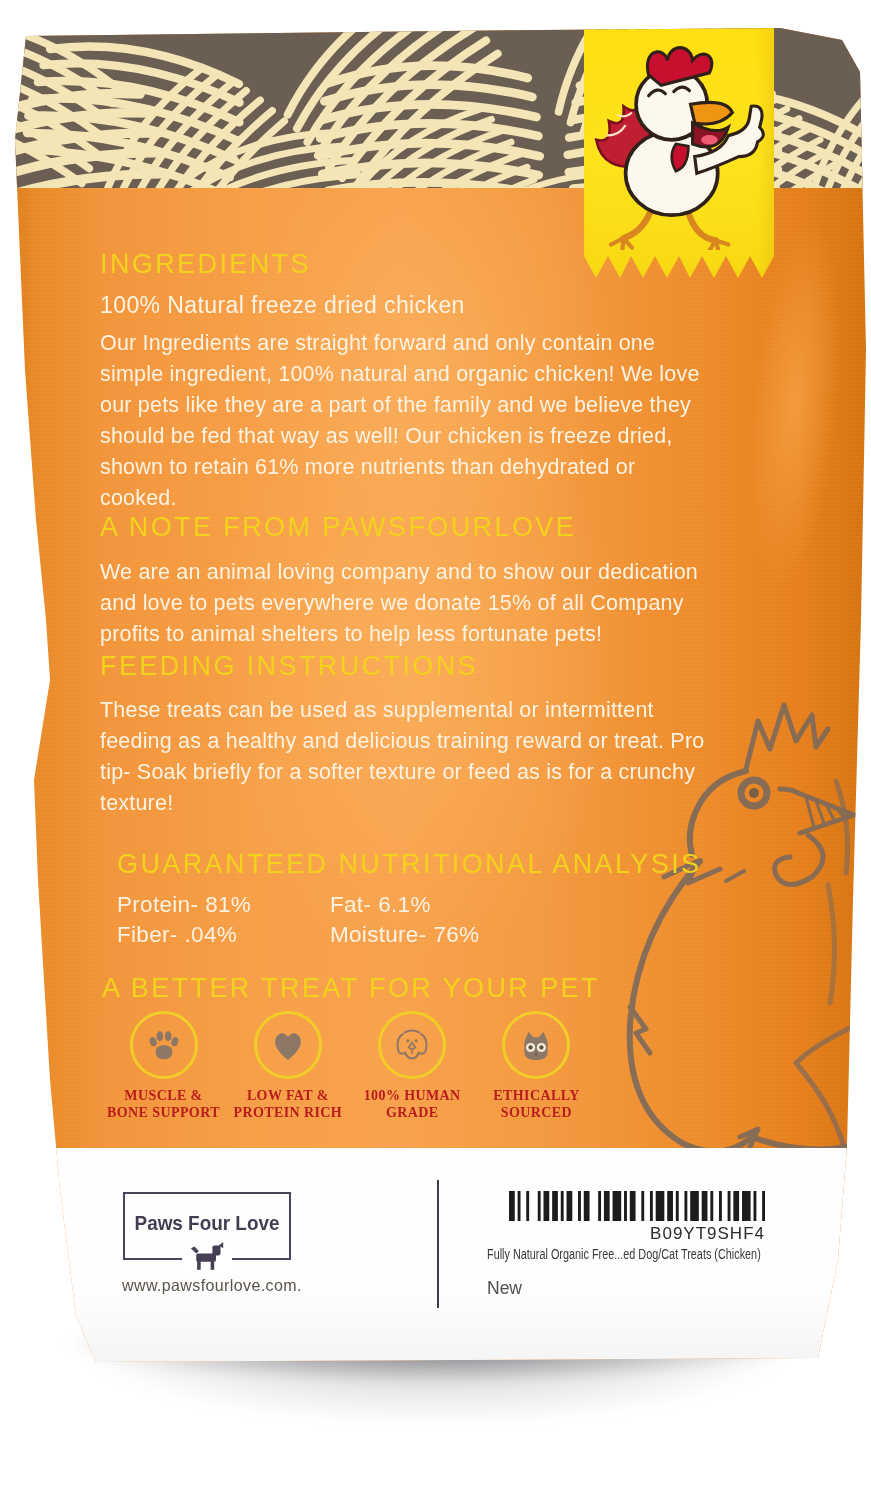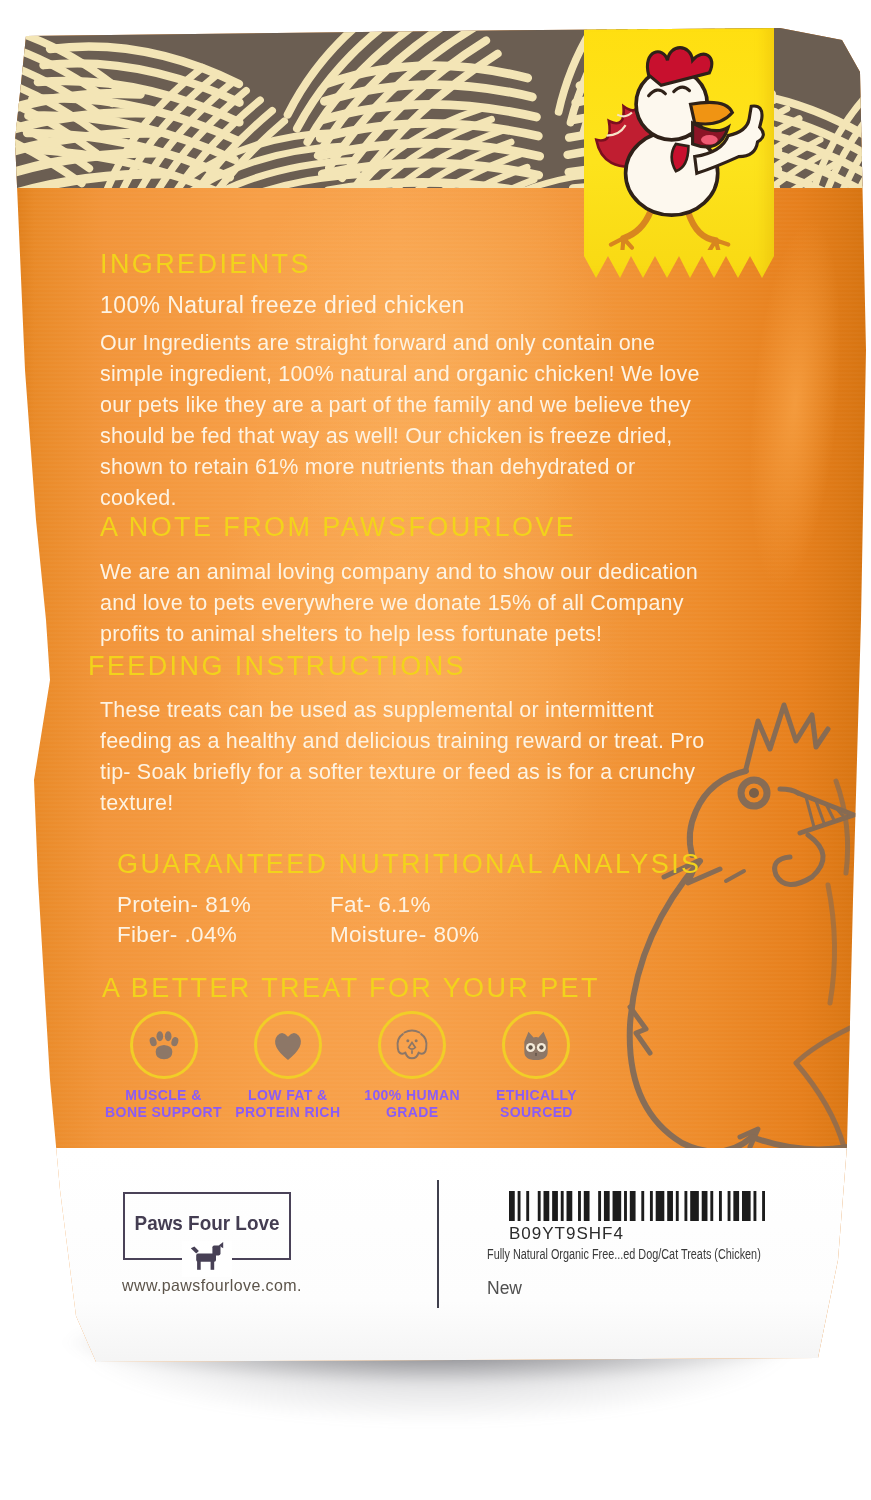--- a/index.html
+++ b/index.html
@@ -53,38 +53,38 @@
         grid-template-columns:213px auto;row-gap:4px;z-index:4;
         color:#fdf3e3;font-size:22.5px;letter-spacing:.3px;}
   .nut-grid span.v{margin-left:7px;}
 
   
   .badges{position:absolute;left:104px;top:991px;width:492px;display:flex;
         justify-content:space-between;z-index:4;}
   .badge{width:119px;text-align:center;}
   .badge .ring{width:62px;height:62px;border:3px solid #f1ce27;border-radius:50%;
         margin:0 auto;display:flex;align-items:center;justify-content:center;}
-  .badge .lbl{margin-top:8px;color:#8b5cf6;font-weight:bold;font-size:14px;
-        line-height:17px;letter-spacing:.4px;}
+  .badge .lbl{margin-top:8px;color:#b91c1c;font-weight:bold;font-size:14px;
+        line-height:17px;letter-spacing:.4px;font-family:Liberation Serif, serif;}
 
   
   .label-band{position:absolute;left:0;top:1128px;width:871px;height:218px;z-index:7;
         background:linear-gradient(180deg,#ffffff 0%,#fdfdfd 70%,#f4f4f4 100%);}
   .logo-box{position:absolute;left:123px;top:44px;width:164px;height:64px;
         border:2px solid #4a4258;}
   .brand-name{position:absolute;left:0;right:0;top:17px;text-align:center;
         color:#443d52;font-weight:bold;font-size:21px;transform:scaleX(.9);}
   .logo-dog{position:absolute;left:50%;bottom:-19px;transform:translateX(-50%);
         background:#ffffff;padding:0 7px;line-height:0;}
   .site-url{position:absolute;left:122px;top:128px;width:180px;text-align:center;
         color:#5c544a;font-size:16.5px;letter-spacing:.4px;transform:scaleX(.97);
         transform-origin:0 50%;white-space:nowrap;}
   .divider{position:absolute;left:437px;top:32px;width:2px;height:128px;background:#3f3f4d;}
   .barcode-svg{position:absolute;left:509px;top:43px;}
-  .asin{position:absolute;left:509px;top:76px;width:256px;text-align:left;
+  .asin{position:absolute;left:509px;top:76px;width:256px;text-align:right;
         color:#2b2b2b;font-size:17px;letter-spacing:1px;}
   .item-title{position:absolute;left:487px;top:97px;color:#3a3a3a;font-size:15.5px;
         transform:scaleX(.7);transform-origin:0 50%;white-space:nowrap;}
   .cond{position:absolute;left:487px;top:130px;color:#4f4f4f;font-size:17.5px;}
 </style>
 </head>
 <body>
 
 <div class="scene">
 
@@ -165,33 +165,33 @@
       </svg>
     </div>
 
     <div class="h-yellow" style="left:100px;top:229px">INGREDIENTS</div>
     <div class="sub" style="left:100px;top:272px">100% Natural freeze dried chicken</div>
     <div class="para" style="left:100px;top:308px">Our Ingredients are straight forward and only contain one simple ingredient, 100% natural and organic chicken! We love our pets like they are a part of the family and we believe they should be fed that way as well! Our chicken is freeze dried, shown to retain 61% more nutrients than dehydrated or cooked.</div>
 
     <div class="h-yellow" style="left:100px;top:492px">A NOTE FROM PAWSFOURLOVE</div>
     <div class="para" style="left:100px;top:537px">We are an animal loving company and to show our dedication and love to pets everywhere we donate 15% of all Company profits to animal shelters to help less fortunate pets!</div>
 
-    <div class="h-yellow" style="left:88px;top:631px">FEEDING INSTRUCTIONS</div>
+    <div class="h-yellow" style="left:100px;top:631px">FEEDING INSTRUCTIONS</div>
     <div class="para" style="left:100px;top:675px">These treats can be used as supplemental or intermittent feeding as a healthy and delicious training reward or treat. Pro tip- Soak briefly for a softer texture or feed as is for a crunchy texture!</div>
 
     <div class="h-yellow" style="left:117px;top:829px">GUARANTEED NUTRITIONAL ANALYSIS</div>
     <div class="nut-grid">
       <div>
         <span>Protein-</span><span class="v">81%</span></div>
       <div>
         <span>Fat-</span><span class="v">6.1%</span></div>
       <div>
         <span>Fiber-</span><span class="v">.04%</span></div>
       <div>
-        <span>Moisture-</span><span class="v">80%</span></div>
+        <span>Moisture-</span><span class="v">76%</span></div>
     </div>
 
     <div class="h-yellow" style="left:102px;top:953px">A BETTER TREAT FOR YOUR PET</div>
 
     <div class="badges">
       <div class="badge">
         <div class="ring">
           <svg width="40" height="40" viewBox="0 0 48 48" fill="#8d7767">
             <path d="M24,41 Q14,41 14,32 Q14,25 24,24 Q34,25 34,32 Q34,41 24,41 Z"></path>
             <ellipse cx="11" cy="20" rx="4" ry="5.5" transform="rotate(-18 11 20)"></ellipse>

